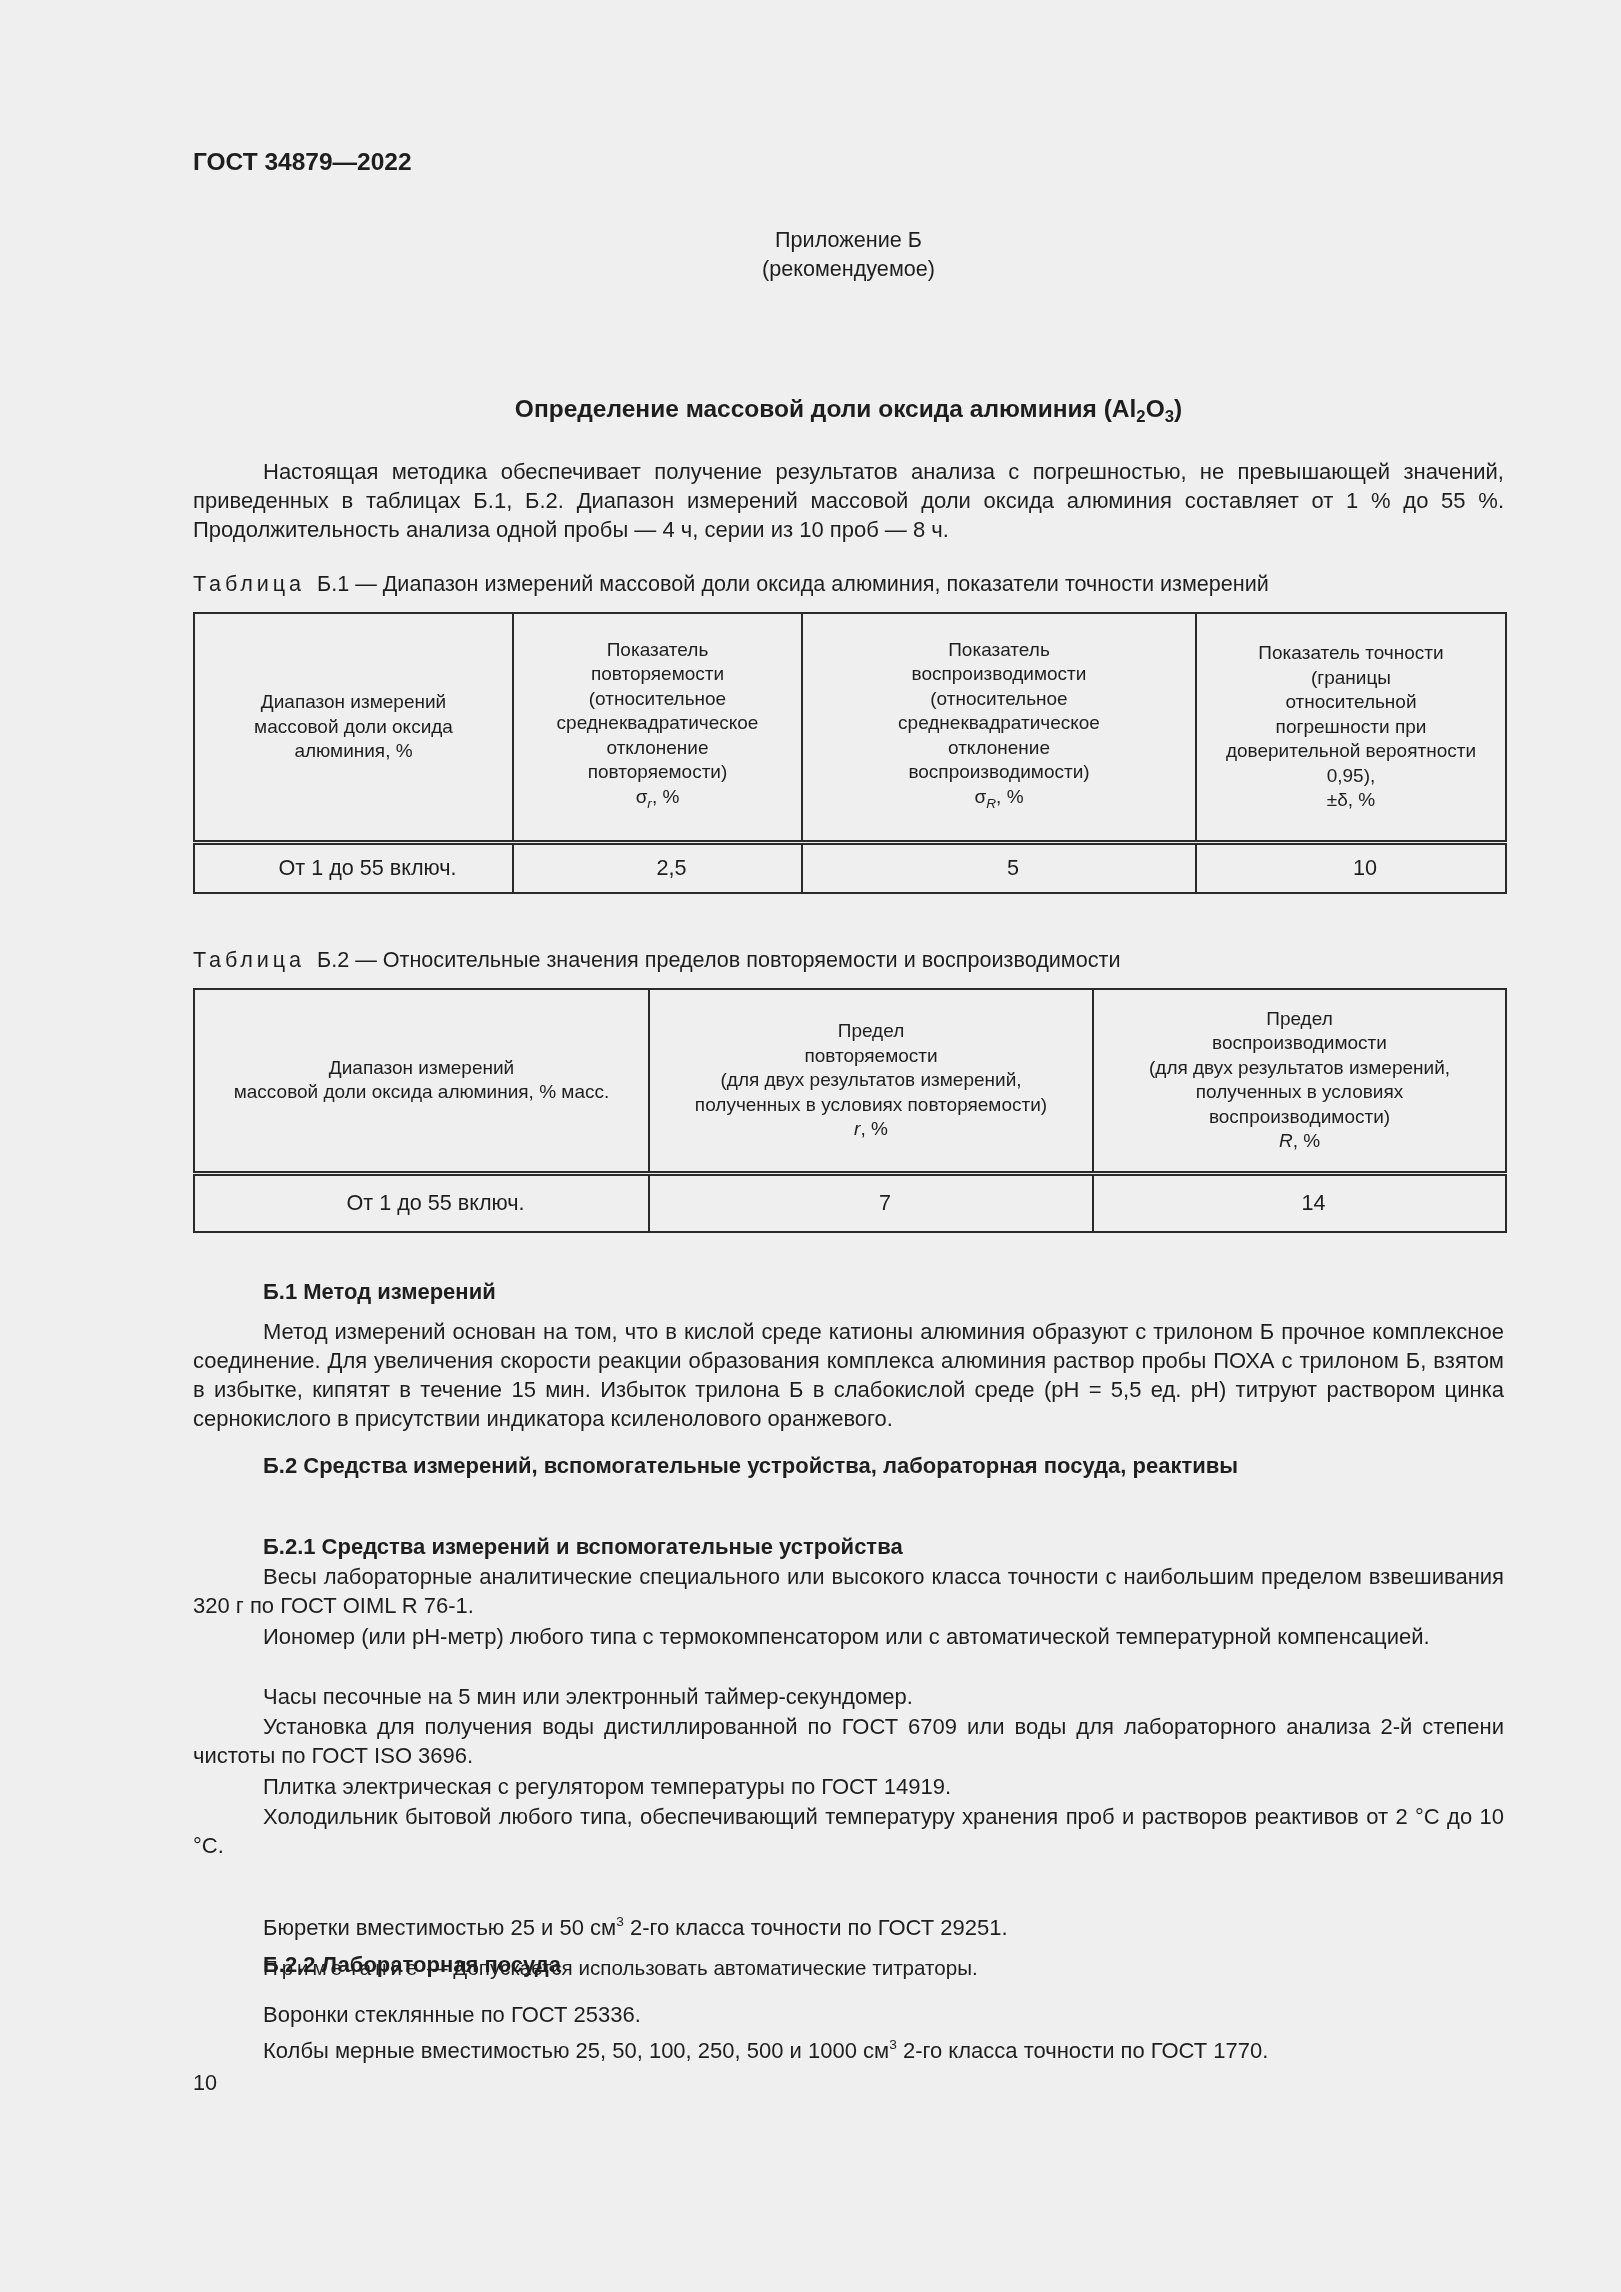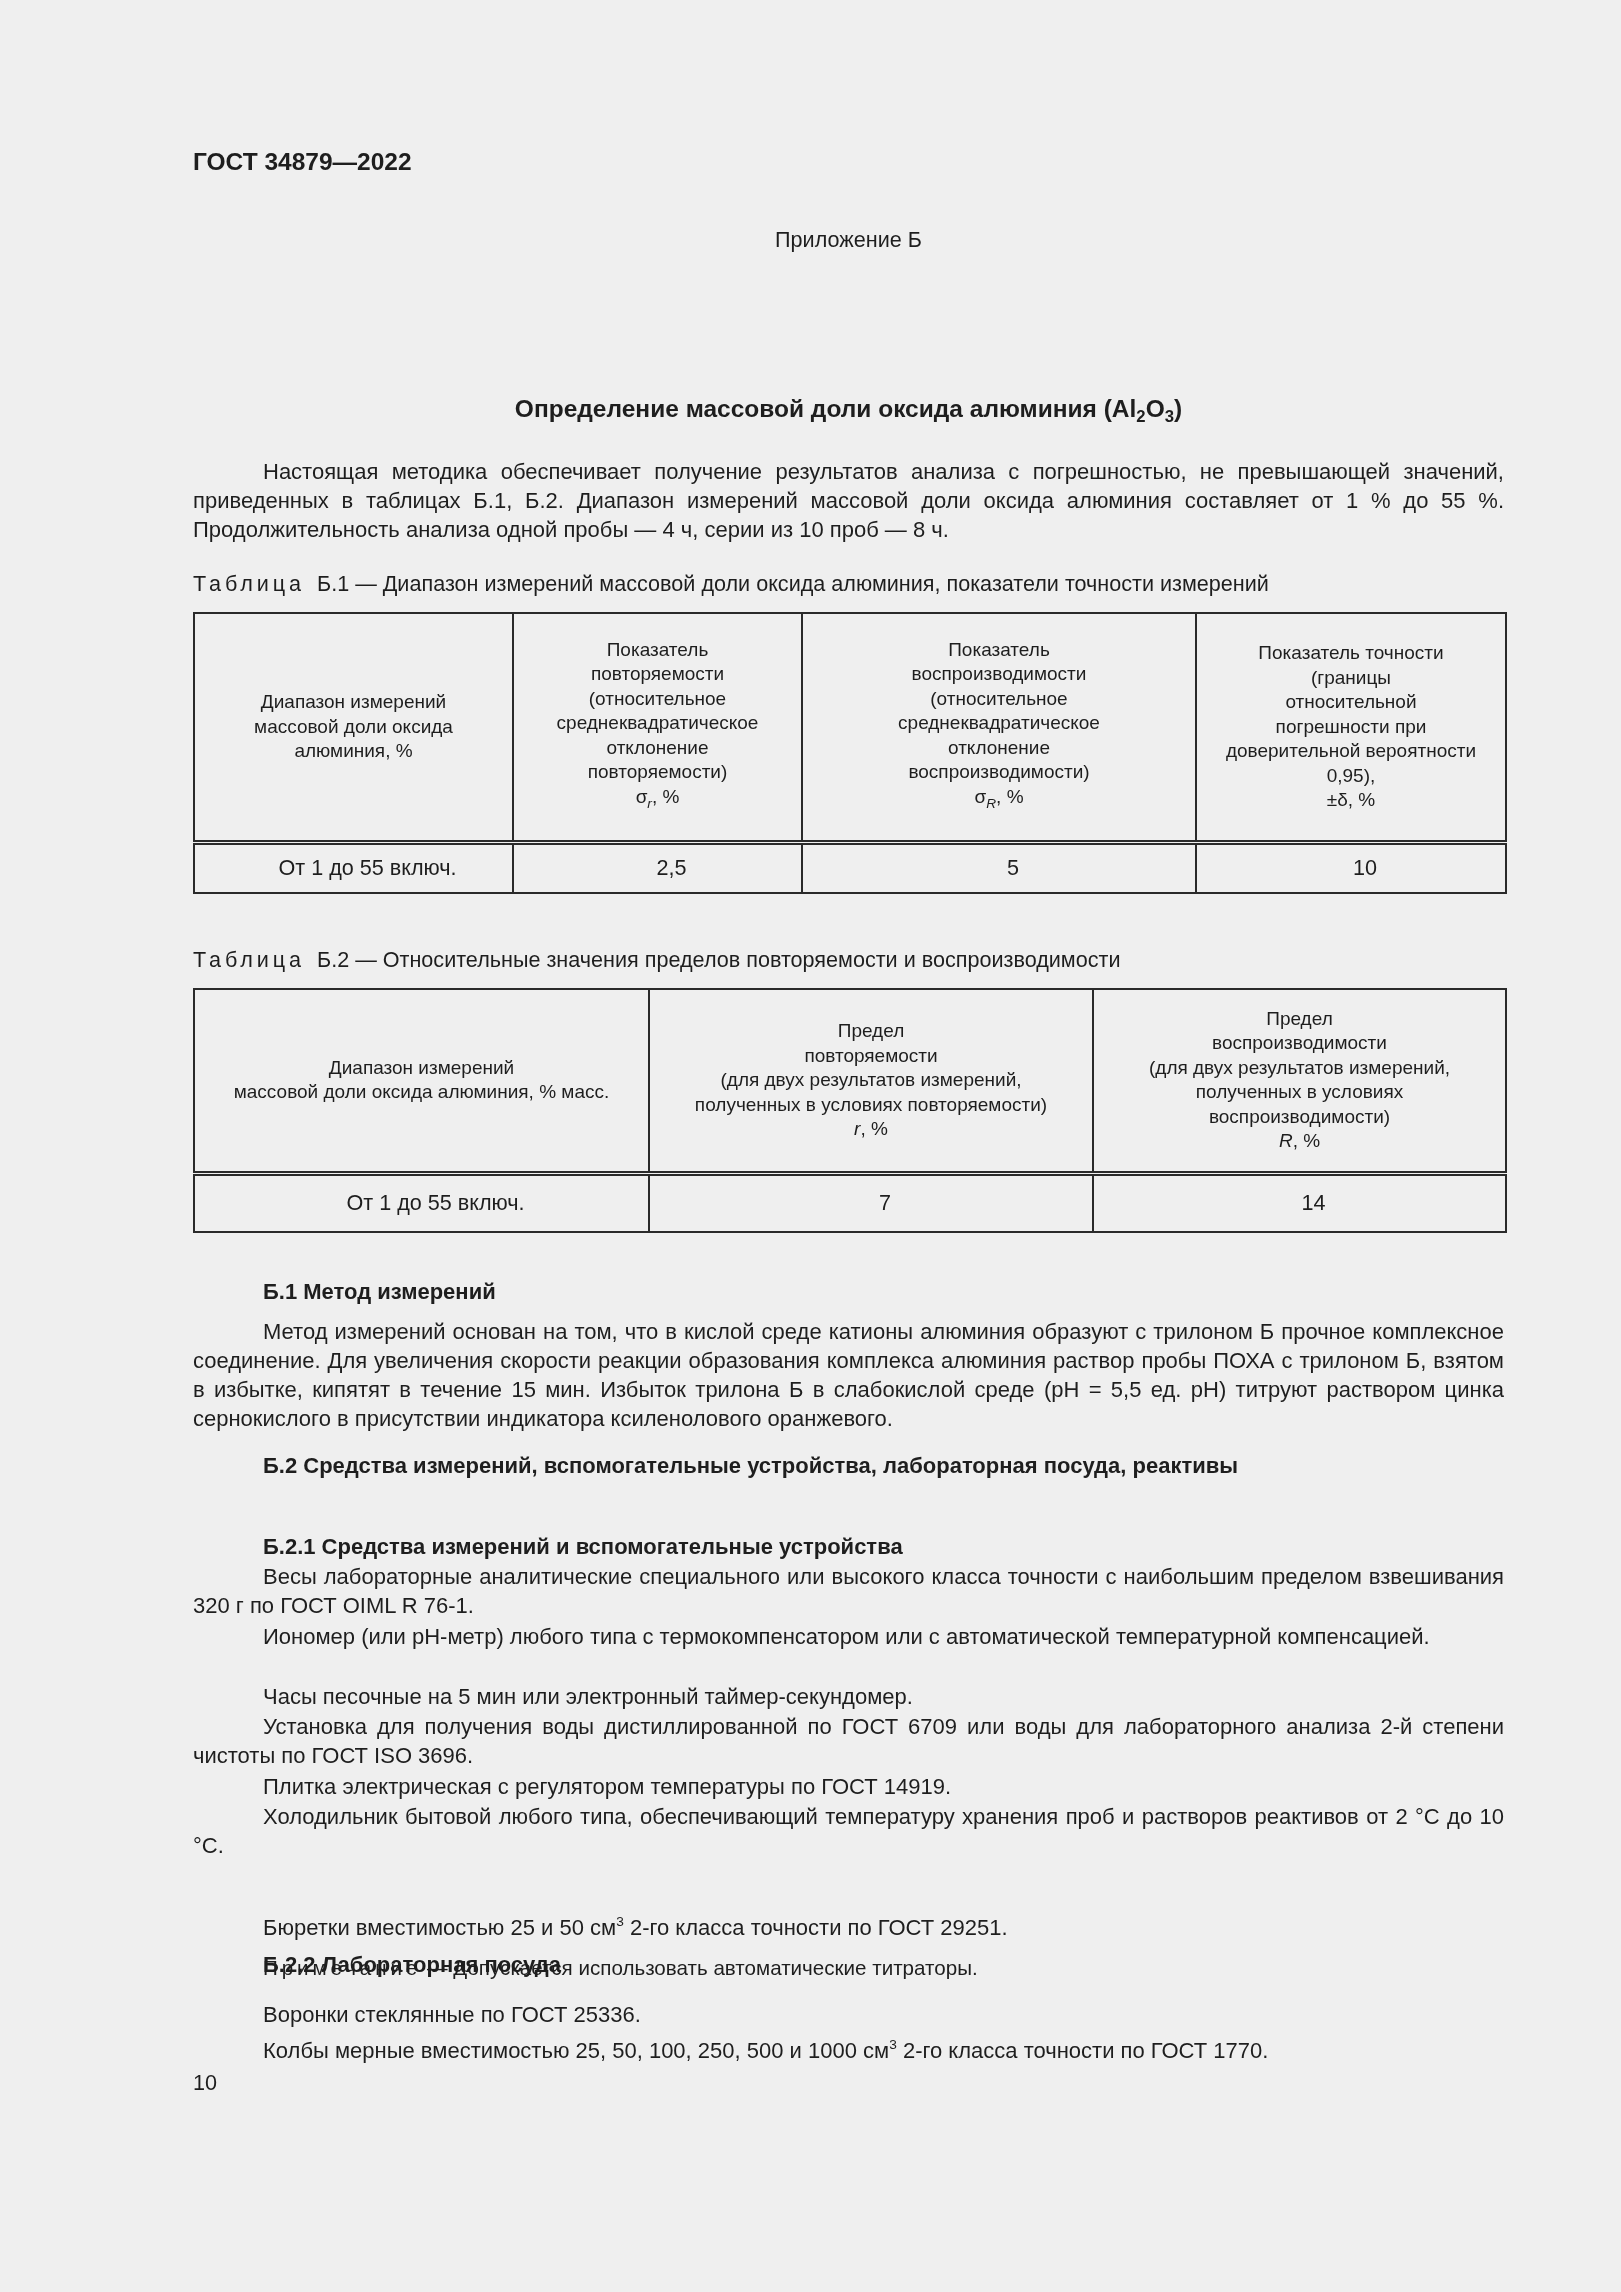--- a/index.html
+++ b/index.html
@@ -35,20 +35,21 @@
 </style>
 </head>
 <body>
 
 <div class="page">
 
   <div class="abs doc-id">ГОСТ 34879—2022</div>
 
   <div class="abs appendix">
     <div>Приложение Б</div>
+    <div>(рекомендуемое)</div>
   </div>
 
   <div class="abs title"><span>Определение массовой доли оксида алюминия (Al</span><sub>2</sub><span>O</span><sub>3</sub><span>)</span></div>
 
   <div class="abs para intro"><span class="ind"></span><span>Настоящая методика обеспечивает получение результатов анализа с погрешностью, не превышающей значений, приведенных в таблицах Б.1, Б.2. Диапазон измерений массовой доли оксида алюминия составляет от 1 % до 55 %. Продолжительность анализа одной пробы — 4 ч, серии из 10 проб — 8 ч.</span></div>
 
   <div class="abs caption" style="top:571px"><span class="spaced">Таблица</span>&nbsp;&nbsp;<span>Б.1 — Диапазон измерений массовой доли оксида алюминия, показатели точности измерений</span></div>
 
   <table class="gt" style="top:612px">
     <colgroup>

